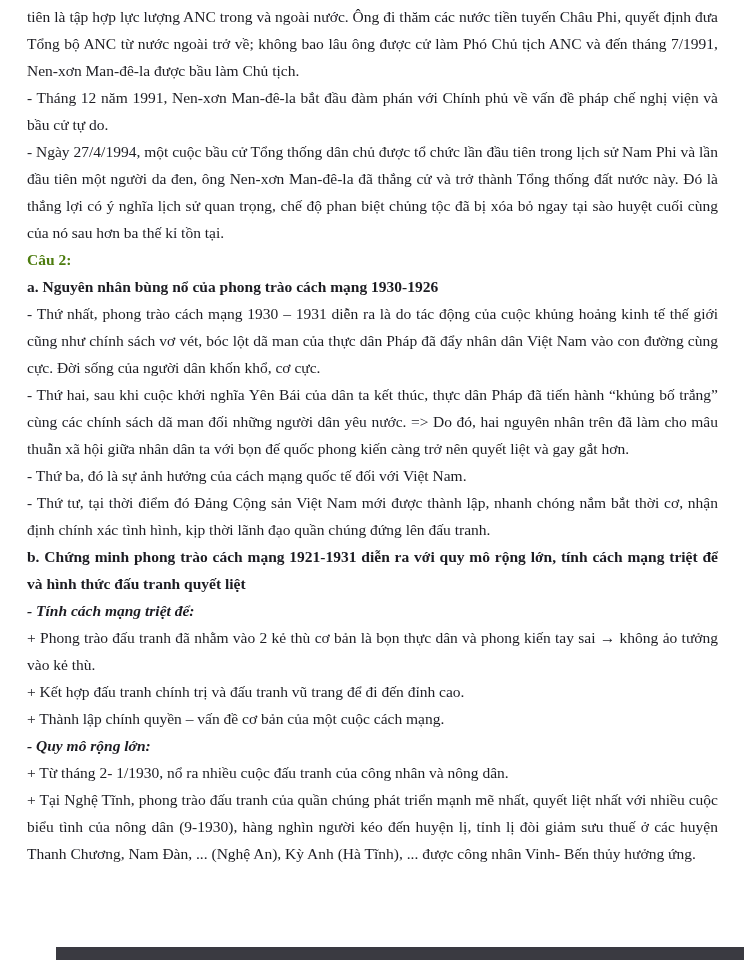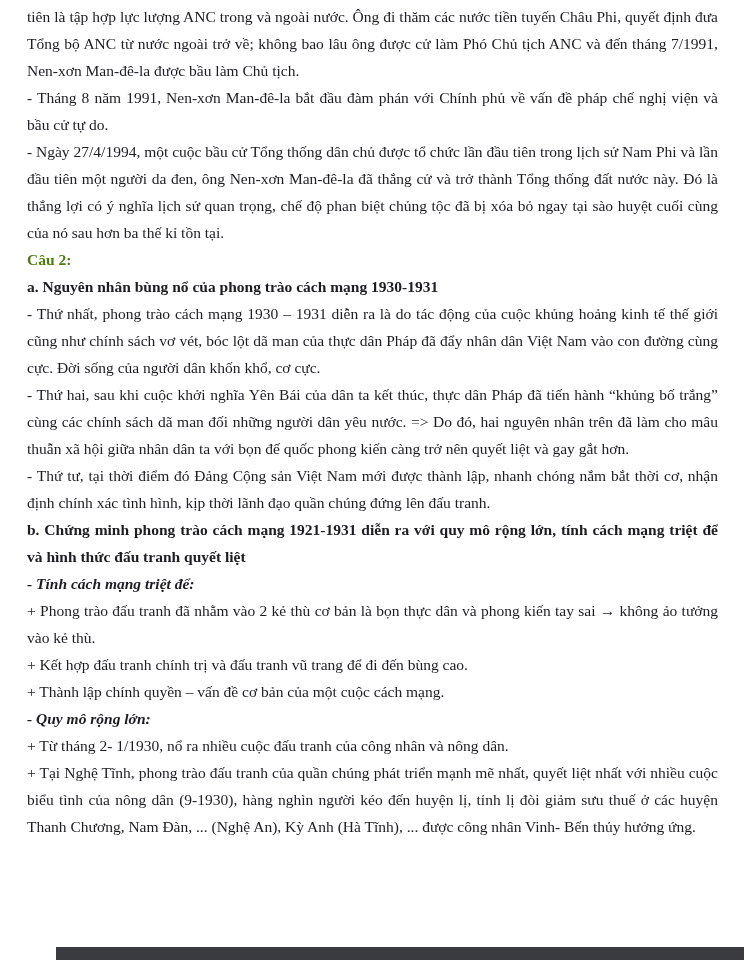--- a/index.html
+++ b/index.html
@@ -38,30 +38,31 @@
     bottom: 0;
     height: 13px;
     background: #3a3a41;
   }
 </style>
 </head>
 <body>
 
 <div class="page">
   <p class="p-normal">tiên là tập hợp lực lượng ANC trong và ngoài nước. Ông đi thăm các nước tiền tuyến Châu Phi, quyết định đưa Tổng bộ ANC từ nước ngoài trở về; không bao lâu ông được cử làm Phó Chủ tịch ANC và đến tháng 7/1991, Nen-xơn Man-đê-la được bầu làm Chủ tịch.</p>
-  <p class="p-normal">- Tháng 8 năm 1991, Nen-xơn Man-đê-la bắt đầu đàm phán với Chính phủ về vấn đề pháp chế nghị viện và bầu cử tự do.</p>
+  <p class="p-normal">- Tháng 12 năm 1991, Nen-xơn Man-đê-la bắt đầu đàm phán với Chính phủ về vấn đề pháp chế nghị viện và bầu cử tự do.</p>
   <p class="p-normal">- Ngày 27/4/1994, một cuộc bầu cử Tổng thống dân chủ được tổ chức lần đầu tiên trong lịch sử Nam Phi và lần đầu tiên một người da đen, ông Nen-xơn Man-đê-la đã thắng cử và trở thành Tổng thống đất nước này. Đó là thắng lợi có ý nghĩa lịch sử quan trọng, chế độ phan biệt chủng tộc đã bị xóa bỏ ngay tại sào huyệt cuối cùng của nó sau hơn ba thế kỉ tồn tại.</p>
   <p class="p-red-bold">Câu 2:</p>
-  <p class="p-bold">a. Nguyên nhân bùng nổ của phong trào cách mạng 1930-1931</p>
+  <p class="p-bold">a. Nguyên nhân bùng nổ của phong trào cách mạng 1930-1926</p>
   <p class="p-normal">- Thứ nhất, phong trào cách mạng 1930 – 1931 diễn ra là do tác động của cuộc khủng hoảng kinh tế thế giới cũng như chính sách vơ vét, bóc lột dã man của thực dân Pháp đã đẩy nhân dân Việt Nam vào con đường cùng cực. Đời sống của người dân khốn khổ, cơ cực.</p>
   <p class="p-normal">- Thứ hai, sau khi cuộc khởi nghĩa Yên Bái của dân ta kết thúc, thực dân Pháp đã tiến hành “khủng bố trắng” cùng các chính sách dã man đối những người dân yêu nước. =&gt; Do đó, hai nguyên nhân trên đã làm cho mâu thuẫn xã hội giữa nhân dân ta với bọn đế quốc phong kiến càng trở nên quyết liệt và gay gắt hơn.</p>
+  <p class="p-normal">- Thứ ba, đó là sự ảnh hưởng của cách mạng quốc tế đối với Việt Nam.</p>
   <p class="p-normal">- Thứ tư, tại thời điểm đó Đảng Cộng sản Việt Nam mới được thành lập, nhanh chóng nắm bắt thời cơ, nhận định chính xác tình hình, kịp thời lãnh đạo quần chúng đứng lên đấu tranh.</p>
   <p class="p-bold">b. Chứng minh phong trào cách mạng 1921-1931 diễn ra với quy mô rộng lớn, tính cách mạng triệt để và hình thức đấu tranh quyết liệt</p>
   <p class="p-bold-italic">- Tính cách mạng triệt để:</p>
   <p class="p-normal">+ Phong trào đấu tranh đã nhằm vào 2 kẻ thù cơ bản là bọn thực dân và phong kiến tay sai → không ảo tưởng vào kẻ thù.</p>
-  <p class="p-normal">+ Kết hợp đấu tranh chính trị và đấu tranh vũ trang để đi đến bùng cao.</p>
+  <p class="p-normal">+ Kết hợp đấu tranh chính trị và đấu tranh vũ trang để đi đến đỉnh cao.</p>
   <p class="p-normal">+ Thành lập chính quyền – vấn đề cơ bản của một cuộc cách mạng.</p>
   <p class="p-bold-italic">- Quy mô rộng lớn:</p>
   <p class="p-normal">+ Từ tháng 2- 1/1930, nổ ra nhiều cuộc đấu tranh của công nhân và nông dân.</p>
   <p class="p-normal">+ Tại Nghệ Tĩnh, phong trào đấu tranh của quần chúng phát triển mạnh mẽ nhất, quyết liệt nhất với nhiều cuộc biểu tình của nông dân (9-1930), hàng nghìn người kéo đến huyện lị, tỉnh lị đòi giảm sưu thuế ở các huyện Thanh Chương, Nam Đàn, ... (Nghệ An), Kỳ Anh (Hà Tĩnh), ... được công nhân Vinh- Bến thủy hưởng ứng.</p>
 </div>
 
 <div class="bottom-bar"></div>
 
 </body></html>

